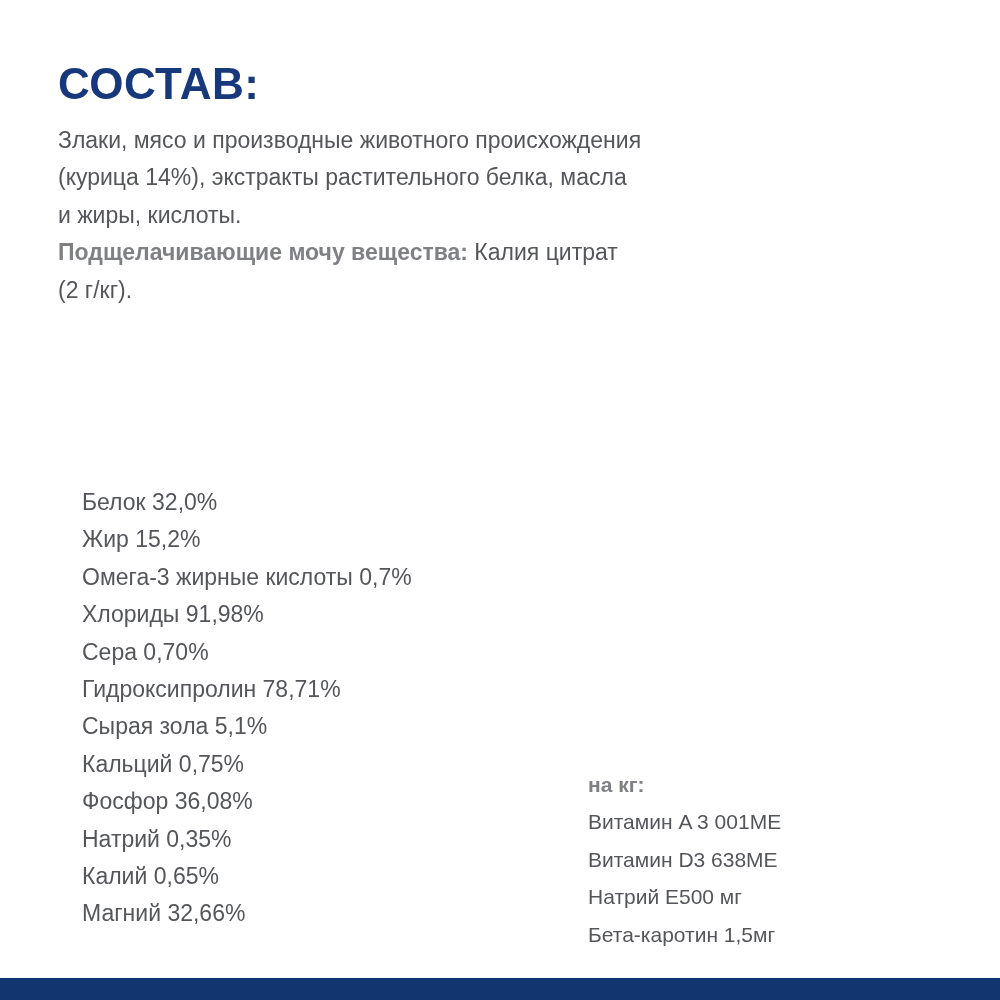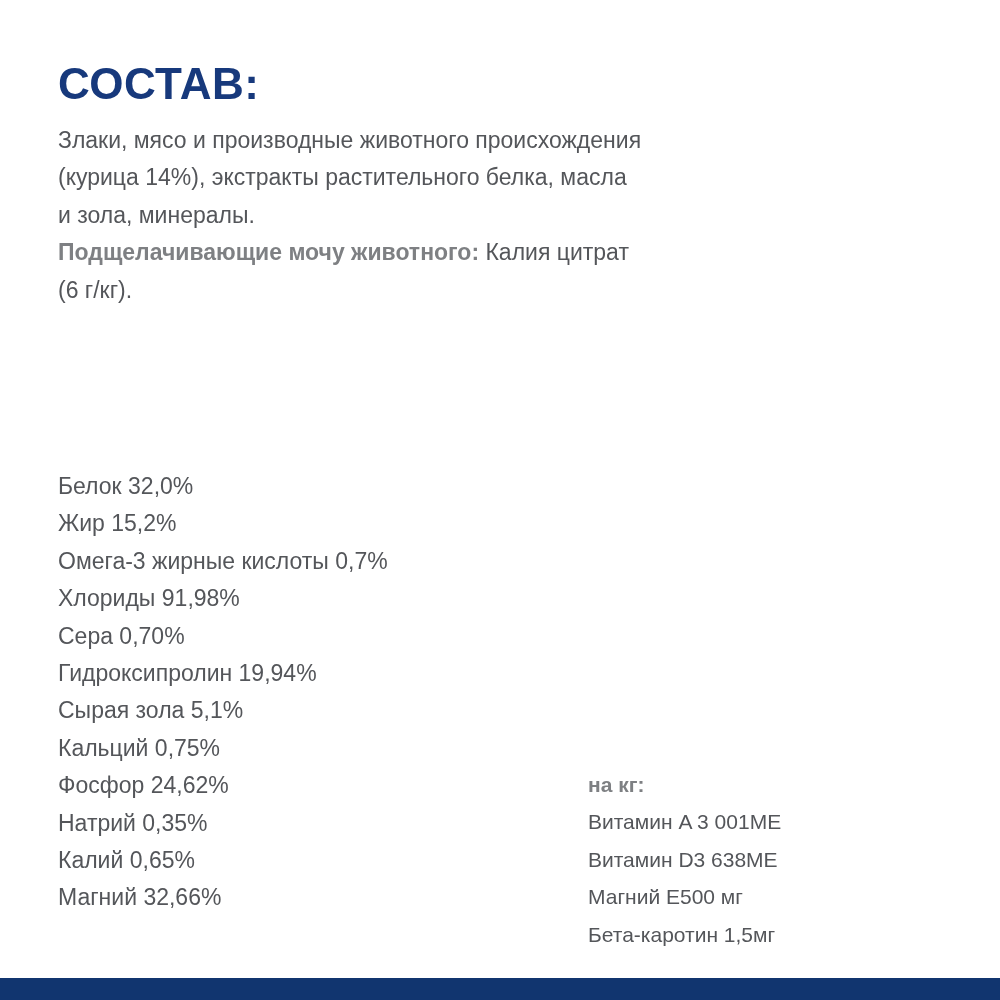--- a/index.html
+++ b/index.html
@@ -30,21 +30,21 @@
 
   .body-text {
     position: absolute;
     left: 58px;
     color: var(--text, #54565a);
     font-size: 23px;
     line-height: 37.4px;
     white-space: nowrap;
   }
   #composition-body { top: 122px; }
-  #analysis-list    { top: 468px; }
+  #analysis-list    { top: 484px; margin-left: 24px; }
 
   .bold-gray {
     font-weight: bold;
     color: var(--label, #7e8083);
   }
 
   #per-kg-block {
     position: absolute;
     left: 588px;
     top: 766px;
@@ -67,49 +67,49 @@
 <body>
 
 <div class="page">
 
   <h1 class="section-heading" id="composition-heading">СОСТАВ:</h1>
 
   <div class="body-text" id="composition-body">
     <div>
         <div>Злаки, мясо и производные животного происхождения</div>
         <div>(курица 14%), экстракты растительного белка, масла</div>
-        <div>и зола, минералы.</div>
+        <div>и жиры, кислоты.</div>
       </div>
     <div>
-      <span class="bold-gray">Подщелачивающие мочу животного:</span><span> Калия цитрат</span>
+      <span class="bold-gray">Подщелачивающие мочу вещества:</span><span> Калия цитрат</span>
     </div>
-    <div>(6 г/кг).</div>
+    <div>(2 г/кг).</div>
   </div>
 
 
   <div class="body-text" id="analysis-list">
       <div>Белок 32,0%</div>
       <div>Жир 15,2%</div>
       <div>Омега-3 жирные кислоты 0,7%</div>
       <div>Хлориды 91,98%</div>
       <div>Сера 0,70%</div>
-      <div>Гидроксипролин 19,94%</div>
+      <div>Гидроксипролин 78,71%</div>
       <div>Сырая зола 5,1%</div>
       <div>Кальций 0,75%</div>
-      <div>Фосфор 24,62%</div>
+      <div>Фосфор 36,08%</div>
       <div>Натрий 0,35%</div>
       <div>Калий 0,65%</div>
       <div>Магний 32,66%</div>
     </div>
 
   <div id="per-kg-block">
     <div class="bold-gray">на кг:</div>
     <div>
         <div>Витамин A 3 001МЕ</div>
         <div>Витамин D3 638МЕ</div>
-        <div>Магний E500 мг</div>
+        <div>Натрий E500 мг</div>
         <div>Бета-каротин 1,5мг</div>
       </div>
   </div>
 
   <div class="footer-bar"></div>
 
 </div>
 
 </body></html>

